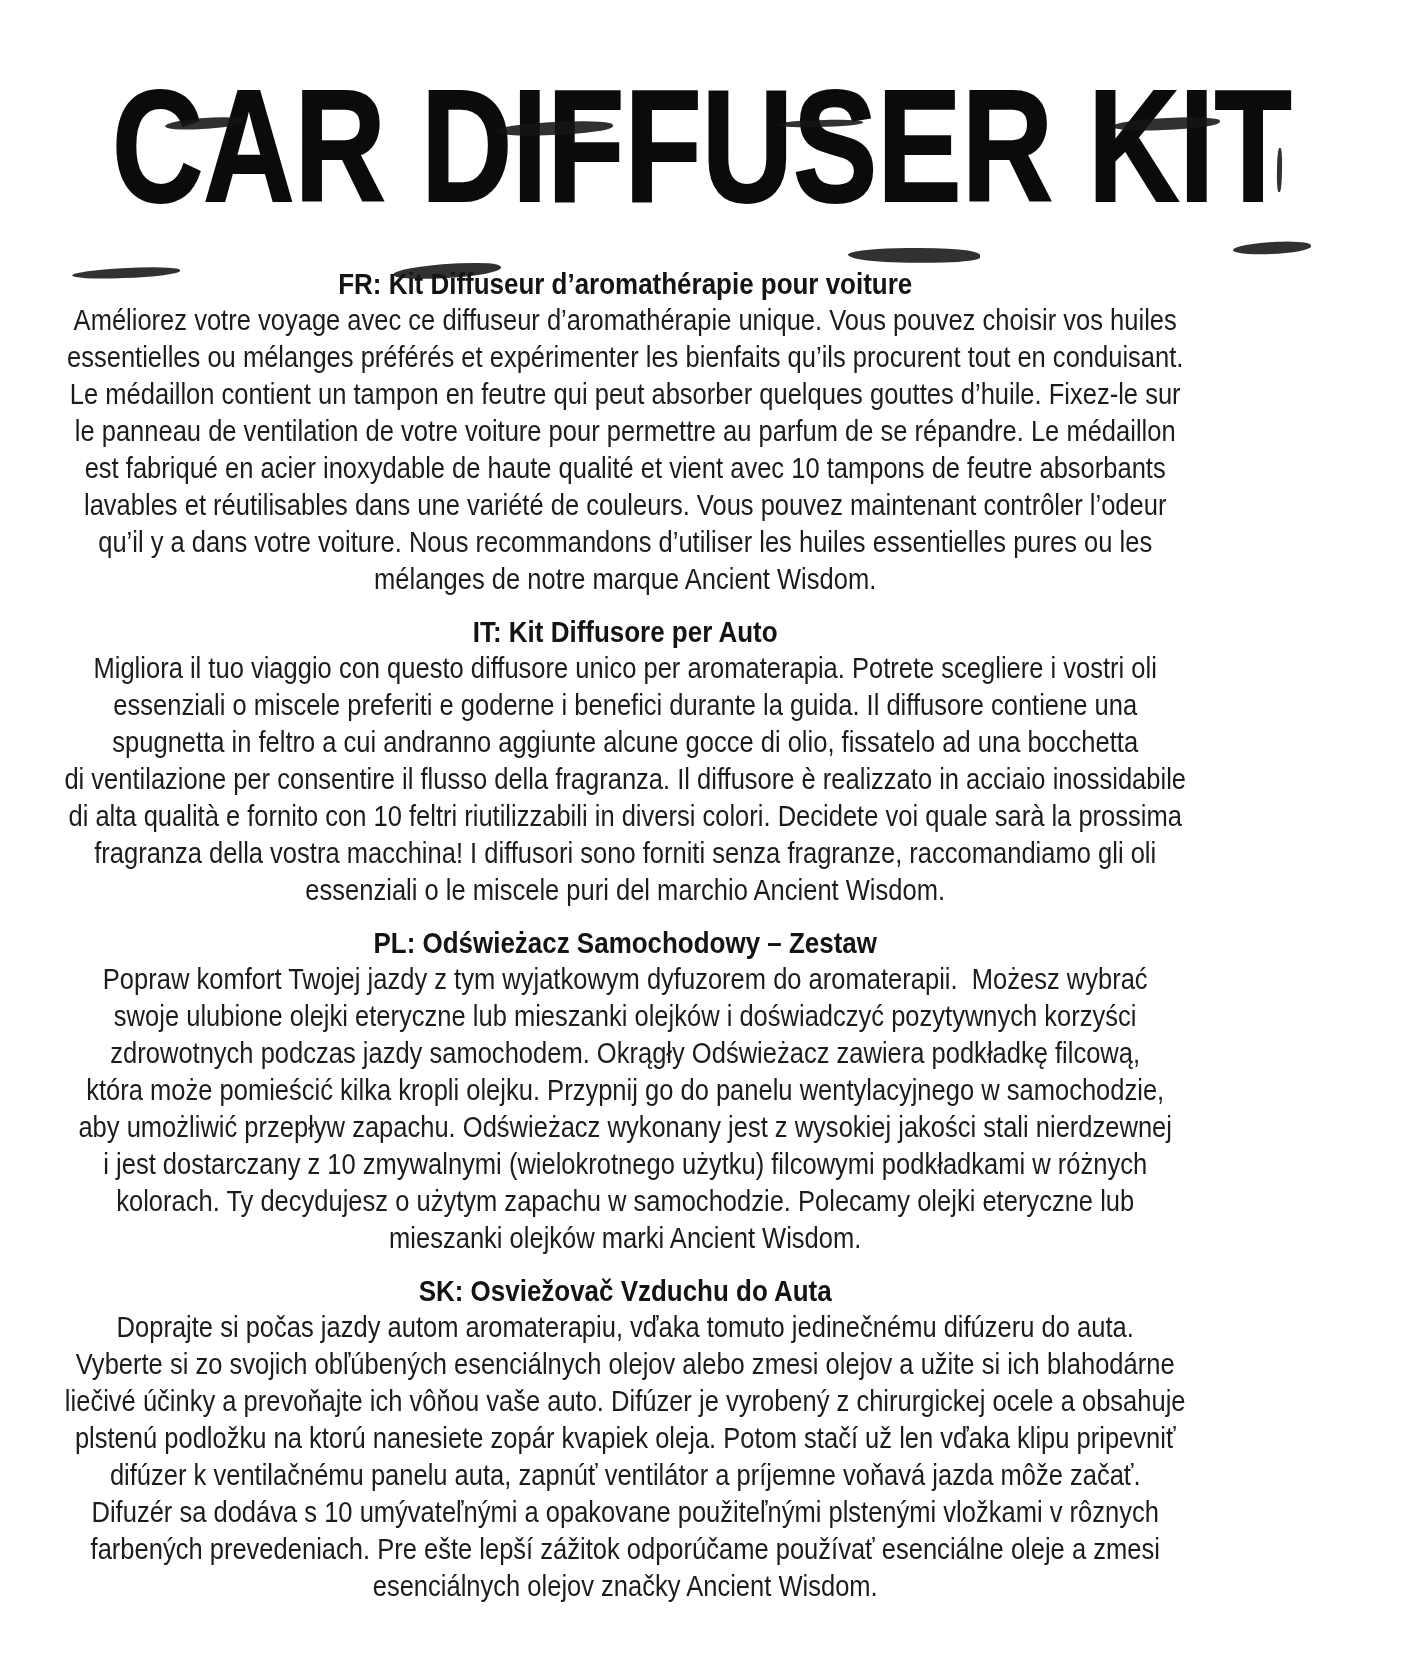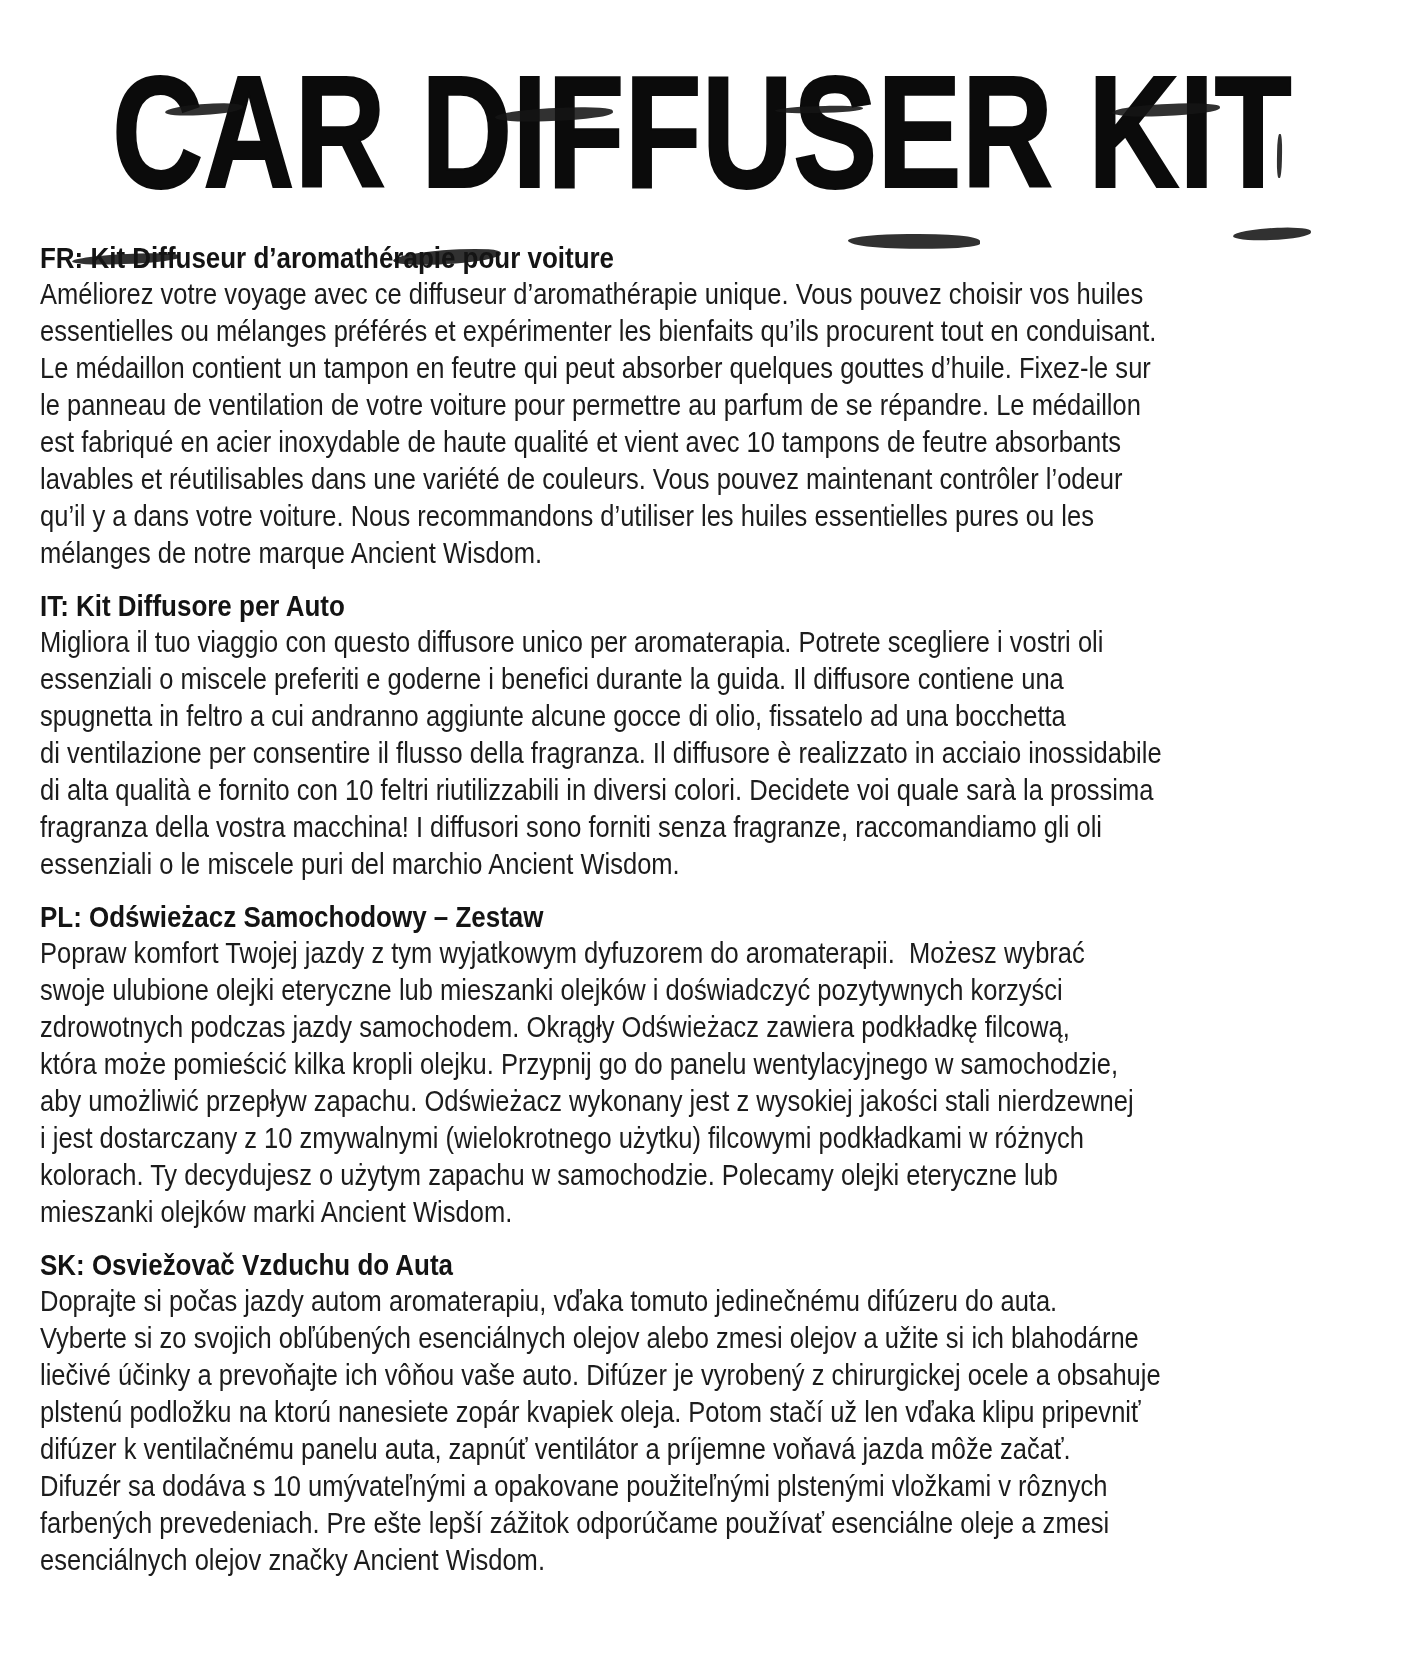--- a/index.html
+++ b/index.html
@@ -13,21 +13,21 @@
     font-family: "Liberation Sans", sans-serif;
     color: #181818;
     overflow: hidden;
     position: relative;
   }
 
   
   .title-wrap {
     position: relative;
     height: 175px;
-    margin-top: 42px;
+    margin-top: 56px;
   }
   .page-title {
     position: absolute;
     left: 112px;
     top: 10px;
     font-weight: 700;
     font-size: 160px;
     line-height: 160px;
     letter-spacing: 0px;
     color: #0b0b0b;
@@ -48,21 +48,22 @@
   .s4 { left: 1112px; top: 62px;  width: 108px; height: 12px; transform: rotate(-2deg); }
   .s5 { left: 72px;   top: 212px; width: 108px; height: 10px; transform: rotate(-2deg); }
   .s6 { left: 393px;  top: 208px; width: 108px; height: 14px; transform: rotate(-3deg); }
   .s7 { left: 848px;  top: 192px; width: 132px; height: 15px; transform: rotate(-1deg); border-radius: 40% 60% 30% 70%; }
   .s8 { left: 1233px; top: 186px; width: 78px;  height: 12px; transform: rotate(-2deg); }
   .s9 { left: 1277px; top: 92px;  width: 5px;   height: 44px; border-radius: 40%; transform: rotate(1deg); }
 
   
   .content {
     padding: 0 40px 0 40px;
-    margin-top: 22px;
+    margin-top: 34px;
+    text-align: center;
   }
   .section { margin-top: 15px; }
   .section:first-child { margin-top: 0; }
   .sec-heading {
     font-size: 29.5px;
     font-weight: 700;
     line-height: 37px;
     margin: 0;
     white-space: pre;
     transform: scaleX(0.88);

